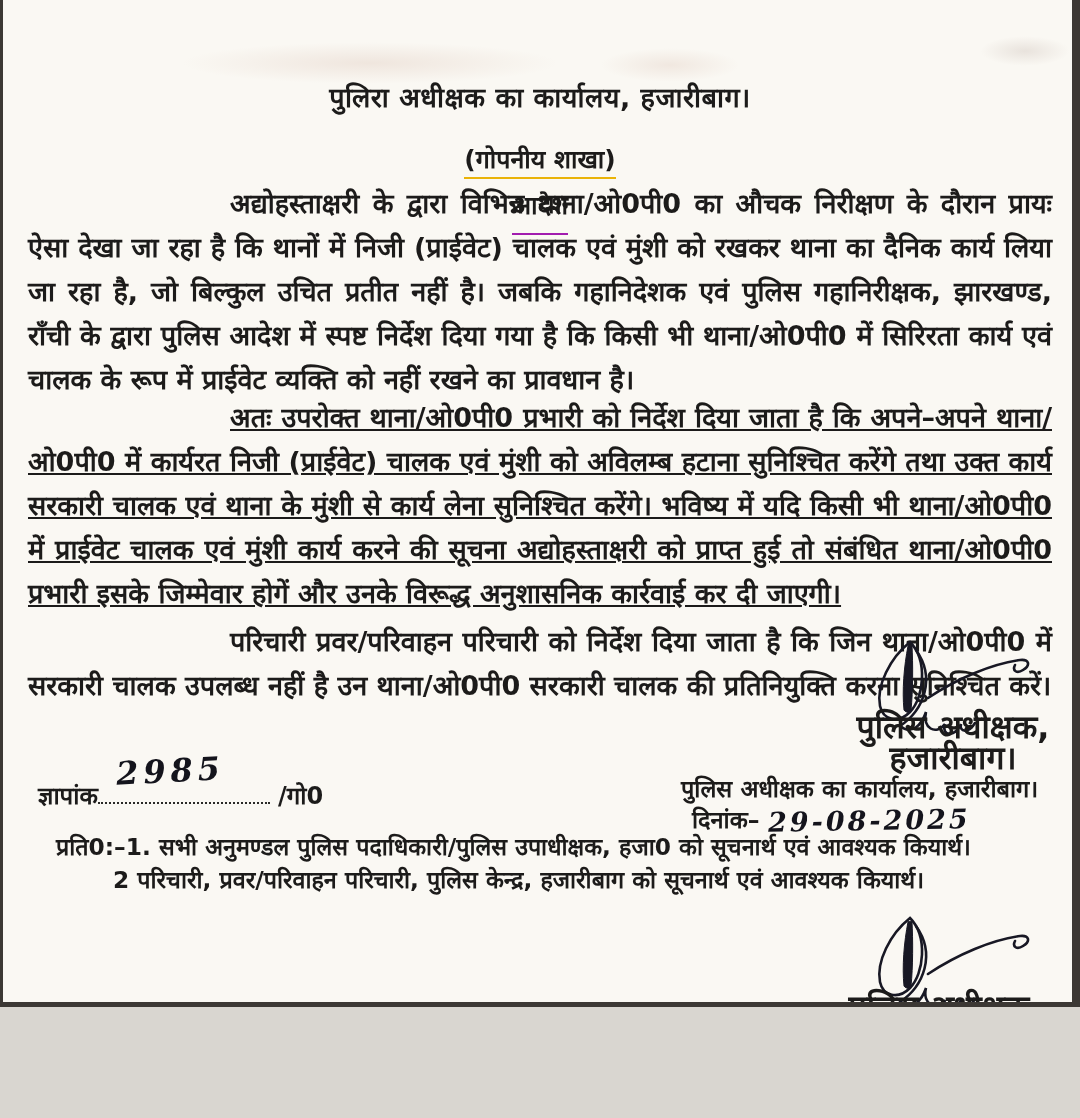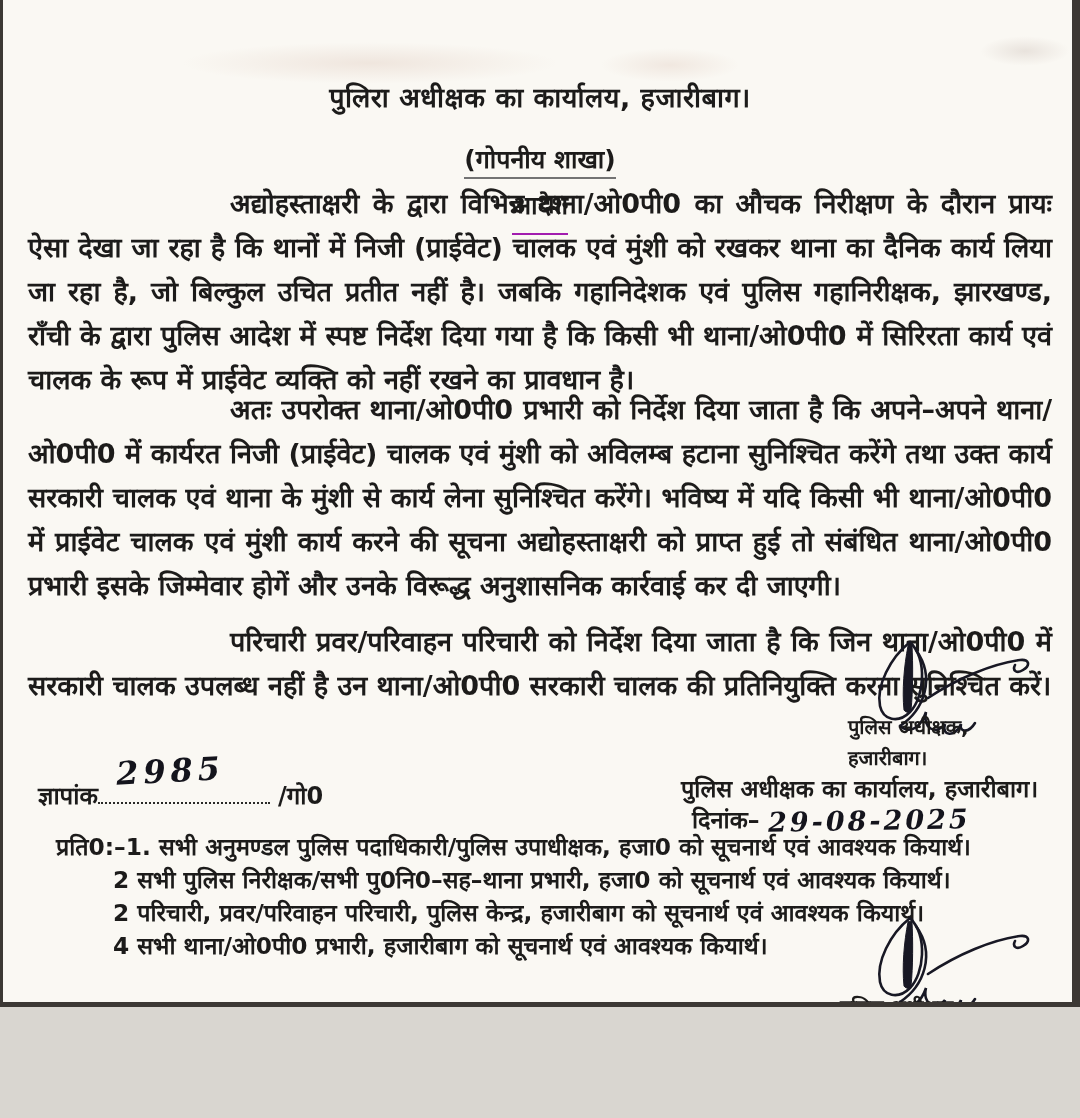--- a/index.html
+++ b/index.html
@@ -11,35 +11,35 @@
   .edge-right{right:0;top:0;width:8px;height:100%;}
   .edge-bottom{left:0;bottom:0;width:100%;height:5px;}
   .scan-dot{position:absolute;left:1046px;top:1060px;width:5px;height:6px;background:#222;}
   .smudge{position:absolute;border-radius:50%;pointer-events:none;}
   .smudge-1{left:180px;top:42px;width:380px;height:42px;background:radial-gradient(ellipse at center,rgba(196,156,136,.20),rgba(196,156,136,0) 70%);}
   .smudge-2{left:600px;top:48px;width:140px;height:34px;background:radial-gradient(ellipse at center,rgba(196,156,136,.18),rgba(196,156,136,0) 70%);}
   .smudge-3{left:980px;top:36px;width:90px;height:30px;background:radial-gradient(ellipse at center,rgba(170,150,140,.22),rgba(170,150,140,0) 70%);}
 
   .header{position:absolute;left:0;top:78px;width:100%;text-align:center;}
   .office-line{font-size:27px;font-weight:700;letter-spacing:.5px;}
-  .branch-line{display:inline-block;margin-top:7px;font-size:25px;font-weight:700;border-bottom:2px solid #737373;padding-bottom:2px;}
+  .branch-line{display:inline-block;margin-top:7px;font-size:25px;font-weight:700;border-bottom:2px solid #eab308;padding-bottom:2px;}
   .order-heading{display:inline-block;margin-top:8px;font-size:25px;font-weight:700;border-bottom:2px solid #a21caf;padding-bottom:12px;}
 
   .para{position:absolute;left:28px;width:1024px;margin:0;font-size:27px;font-weight:600;line-height:44px;text-align:justify;text-indent:202px;}
   .para-1{top:182px;}
-  .para-2{top:388px;}
+  .para-2{top:396px;text-decoration:underline;}
   .para-3{top:620px;}
 
   .sig{position:absolute;width:190px;height:100px;}
   .sig-1{left:852px;top:636px;}
   .sig-2{left:852px;top:912px;}
   .sig path{stroke:#181824;fill:none;stroke-width:2.6;stroke-linecap:round;}
   .sig path.heavy{fill:#181824;stroke-width:1;}
 
-  .sig-block{position:absolute;text-align:left;font-size:20px;font-weight:700;line-height:31px;}
+  .sig-block{position:absolute;text-align:center;font-size:32px;font-weight:700;line-height:31px;}
   .sig-block-1{left:848px;top:712px;width:210px;}
   .sig-block-2{left:840px;top:992px;width:210px;}
 
   .memo-line{position:absolute;left:38px;top:776px;font-size:24px;font-weight:600;}
   .memo-dots{display:inline-block;position:relative;width:172px;height:26px;border-bottom:2.5px dotted #2a2a28;vertical-align:baseline;}
   .hand{font-family:"DejaVu Serif",serif;font-style:italic;color:#14141c;display:inline-block;}
   .memo-number{position:absolute;left:18px;top:-24px;font-size:32px;letter-spacing:5px;transform:rotate(-3deg);}
   .memo-suffix{margin-left:8px;}
 
   .office-block{position:absolute;left:681px;top:774px;font-size:23.5px;font-weight:600;line-height:31px;}
@@ -88,23 +88,21 @@
   <div class="office-block">
     <div>पुलिस अधीक्षक का कार्यालय, हजारीबाग।</div>
     <div class="date-line">
       <span>दिनांक–</span>
       <span class="hand date-hand">29-08-2025</span>
     </div>
   </div>
 
   <div class="copies">
     <div class="row"><span>प्रति0:–</span><span>1. सभी अनुमण्डल पुलिस पदाधिकारी/पुलिस उपाधीक्षक, हजा0 को सूचनार्थ एवं आवश्यक कियार्थ।</span></div>
-    <div class="row indent">2 सभी पुलिस निरीक्षक/सभी पु0नि0–सह–थाना प्रभारी, हजा0 को सूचनार्थ एवं आवश्यक कियार्थ।</div>
     <div class="row indent">2 परिचारी, प्रवर/परिवाहन परिचारी, पुलिस केन्द्र, हजारीबाग को सूचनार्थ एवं आवश्यक कियार्थ।</div>
-    <div class="row indent">4 सभी थाना/ओ0पी0 प्रभारी, हजारीबाग को सूचनार्थ एवं आवश्यक कियार्थ।</div>
   </div>
 
   <svg class="sig sig-2" viewBox="0 0 190 100">
     <path d="M58,6 C38,22 24,50 28,70 C31,84 46,88 58,76 C72,62 76,24 58,6 Z"></path>
     <path class="heavy" d="M56,10 C52,30 50,55 52,74 C54,77 58,77 59,74 C61,55 61,28 60,10 Z"></path>
     <path d="M64,14 C84,42 72,74 48,90"></path>
     <path d="M48,90 C60,100 70,88 74,76 C70,92 84,100 93,88 C89,100 103,102 109,88 C107,97 117,97 123,87"></path>
     <path d="M76,62 C106,42 140,28 168,24 C177,23 179,29 171,34 C165,38 160,35 163,29"></path>
   </svg>
   <div class="sig-block sig-block-2">

